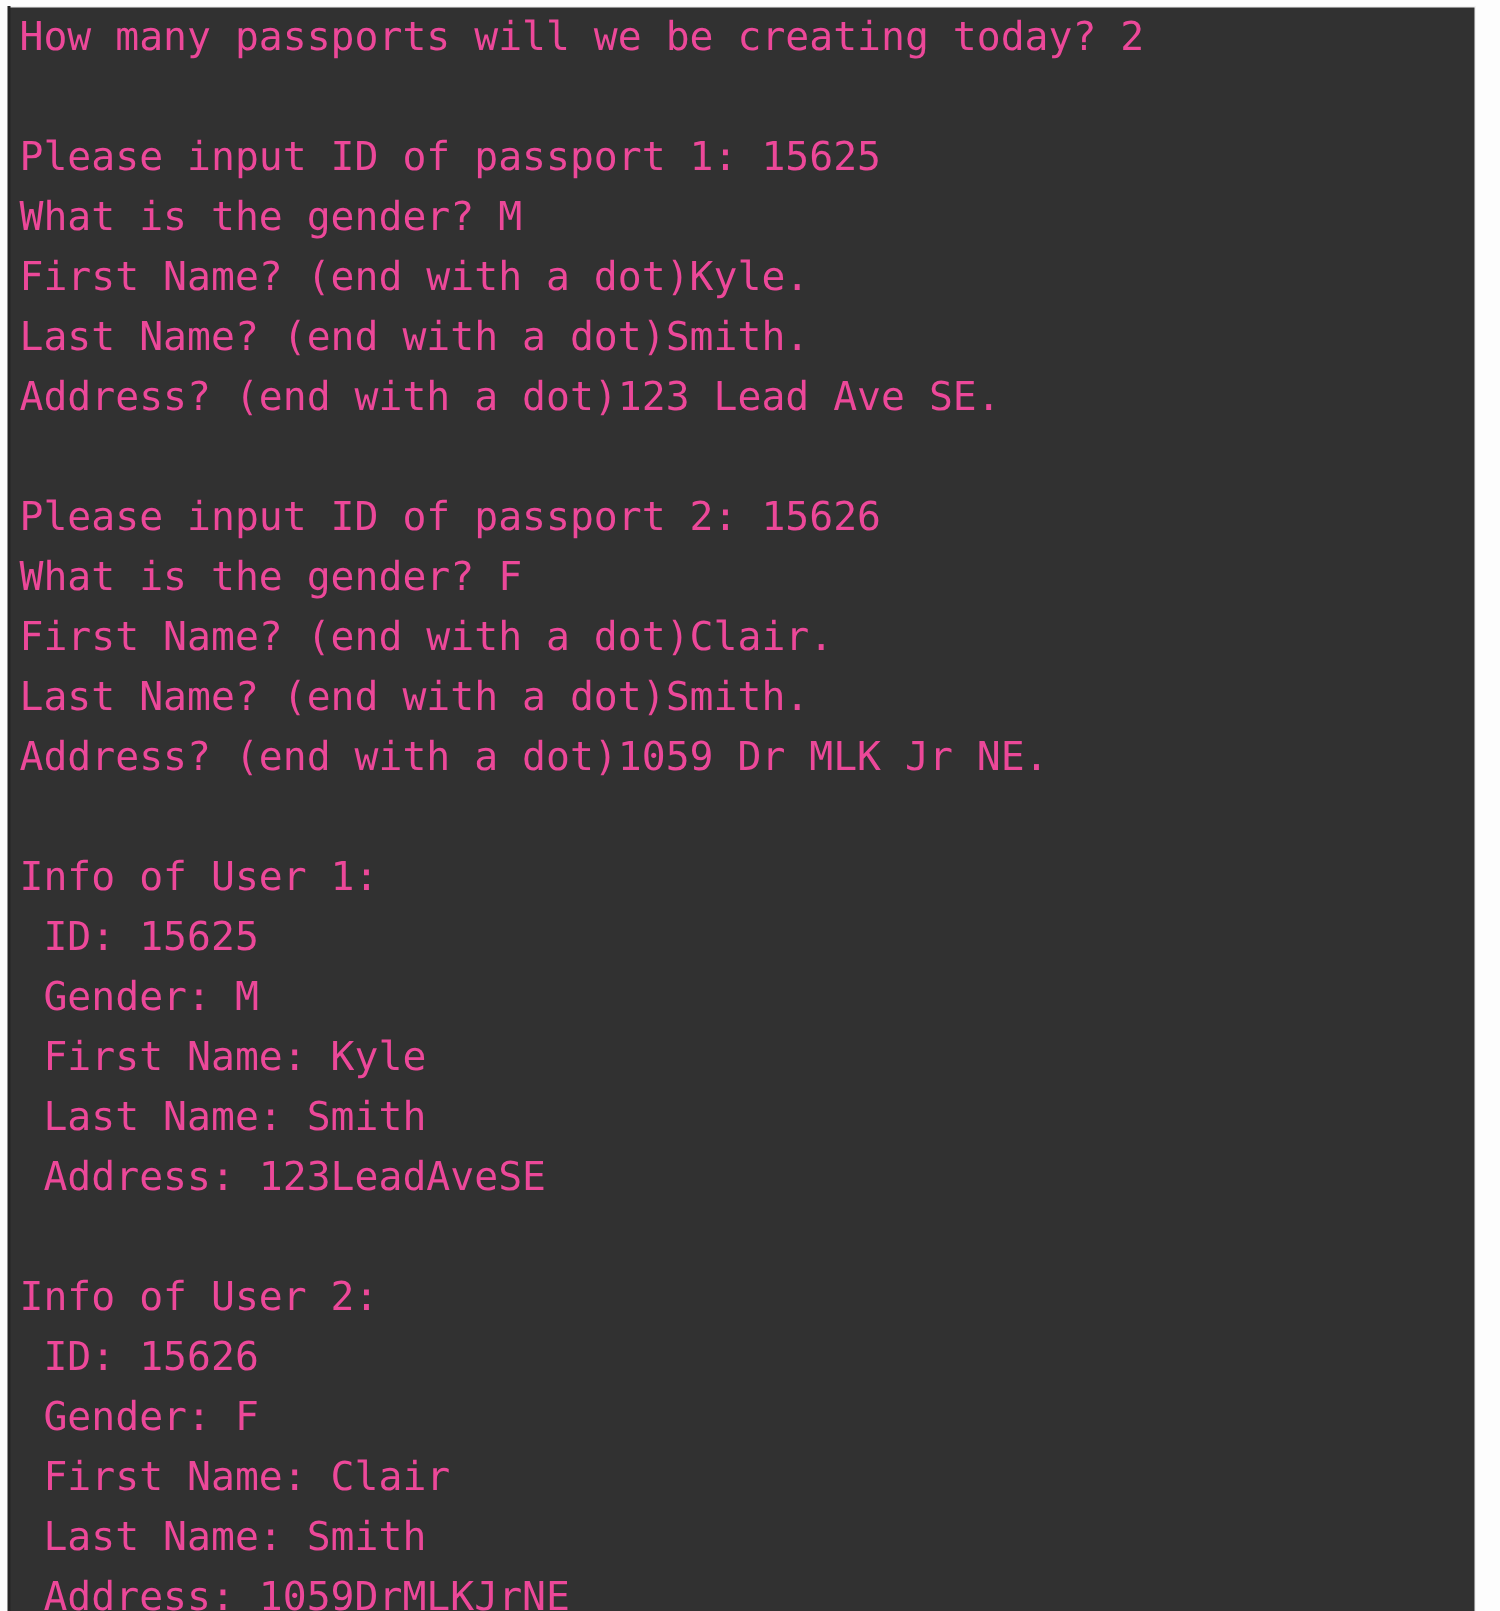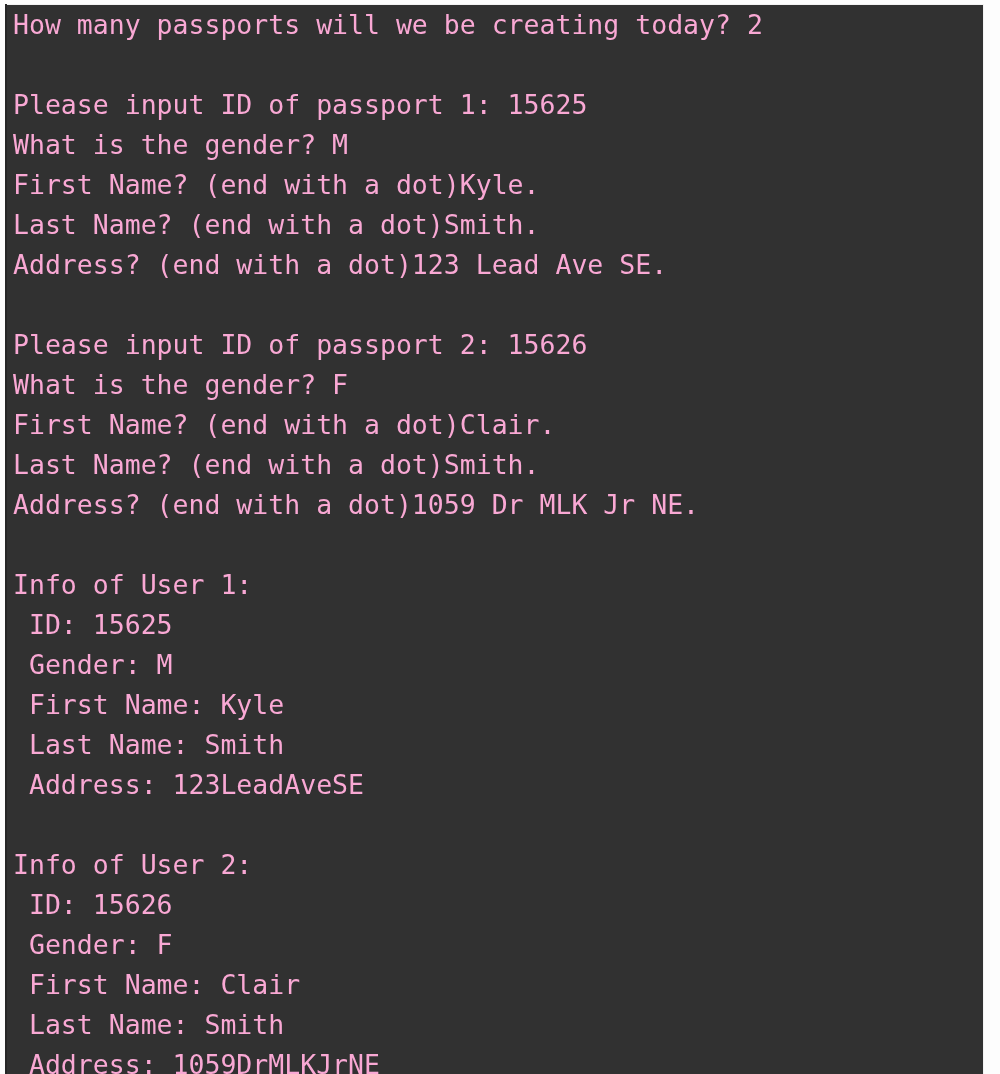--- a/index.html
+++ b/index.html
@@ -46,21 +46,21 @@
     color: #cfcfcf;
     white-space: pre;
     letter-spacing: 0px;
     -webkit-font-smoothing: antialiased;
   }
 
   .console-line {
     display: block;
     height: 40px;
     white-space: pre;
-    color: #f9a8d4;
+    color: #ec4899;
   }
 
   .console-line.blank {
     color: transparent;
   }
 
   
   .frame-strip {
     position: absolute;
     background: #fdfdfd;

